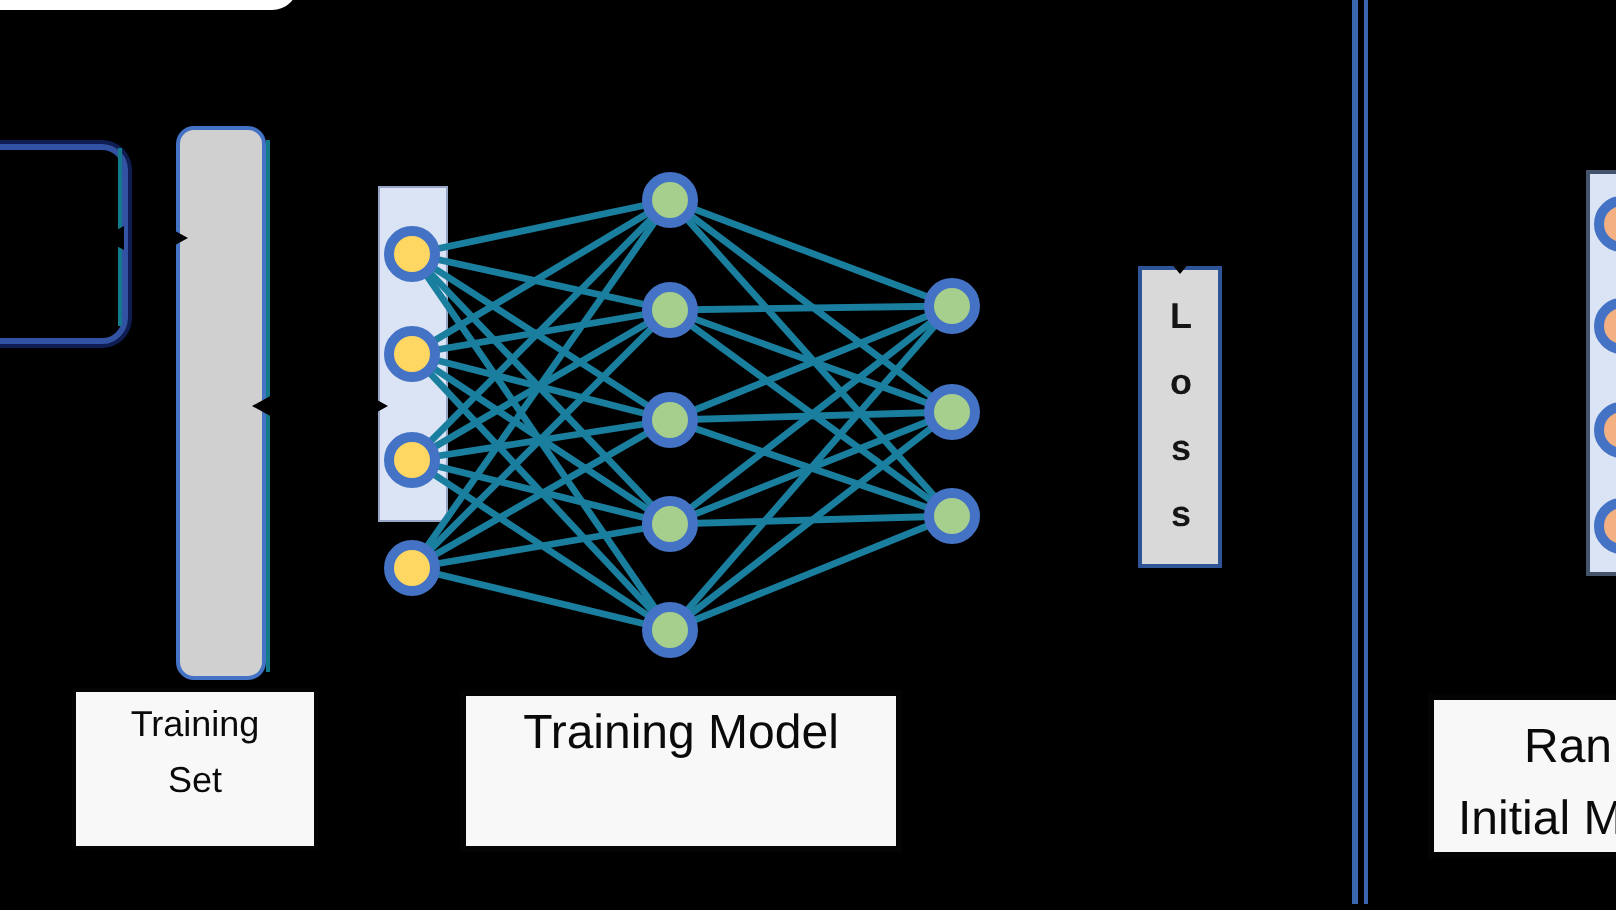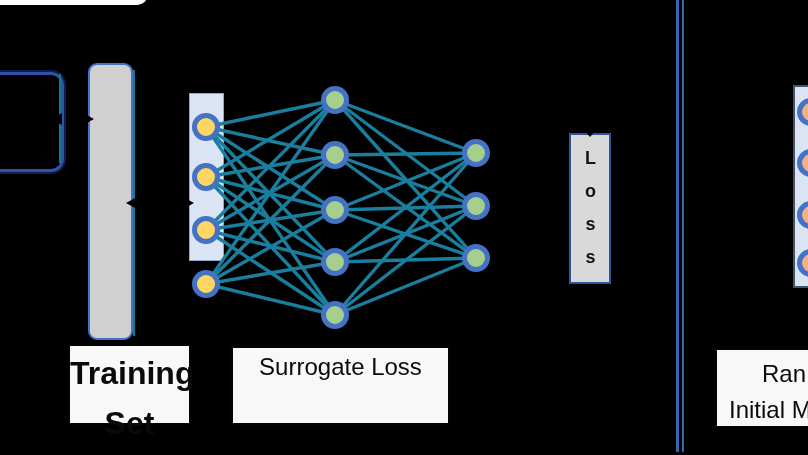--- a/index.html
+++ b/index.html
@@ -43,22 +43,22 @@
   #divider-a{left:676px;top:0;width:3px;height:452px;background:var(--divider);}
   #divider-b{left:682px;top:0;width:2px;height:452px;background:var(--divider);}
 
   
   #initial-panel{left:793px;top:85px;width:30px;height:203px;box-sizing:border-box;
     background:var(--panel);border:2px solid #44546a;}
 
   
   .caption{background:#f8f8f8;border:2px solid #040404;box-sizing:border-box;
     color:#0a0a0a;text-align:center;z-index:6;}
-  #training-caption{left:68px;top:344px;width:123px;height:81px;
-    font-size:32px;line-height:1.55;padding-top:3px;font-weight:bold;}
+  #training-caption{left:36px;top:344px;width:123px;height:81px;
+    font-size:18px;line-height:1.55;padding-top:3px;}
   #surrogate-caption{left:230px;top:345px;width:221px;height:81px;
     border-width:3px;font-size:24px;padding-top:5px;}
   #initial-caption{left:714px;top:347px;width:186px;height:82px;
     border-width:3px;font-size:24px;text-align:left;line-height:1.5;padding-top:6px;}
   #initial-caption .l1{display:block;padding-left:45px;}
   #initial-caption .l2{display:block;padding-left:12px;}
 
   
   .formula{font-family:"DejaVu Serif",serif;font-size:22px;margin-top:3px;}
   .mvar{font-style:italic;}
@@ -157,21 +157,21 @@
   <div class="abs tri tri-left" style="left:126px;top:197px;"></div>
   <div class="abs tri tri-right" style="left:183px;top:197px;"></div>
   <div class="abs tri tri-down" style="left:585px;top:131px;"></div>
 
   <div class="abs caption" id="training-caption">
     <span>Training</span><br>
     <span>Set</span>
   </div>
 
   <div class="abs caption" id="surrogate-caption">
-    <div>Surrogate Loss</div>
+    <div>Training Model</div>
   </div>
 
   <div class="abs caption" id="initial-caption">
     <span class="l1">Ran</span>
     <span class="l2">Initial M</span>
   </div>
 
 </div>
 
 </body></html>

